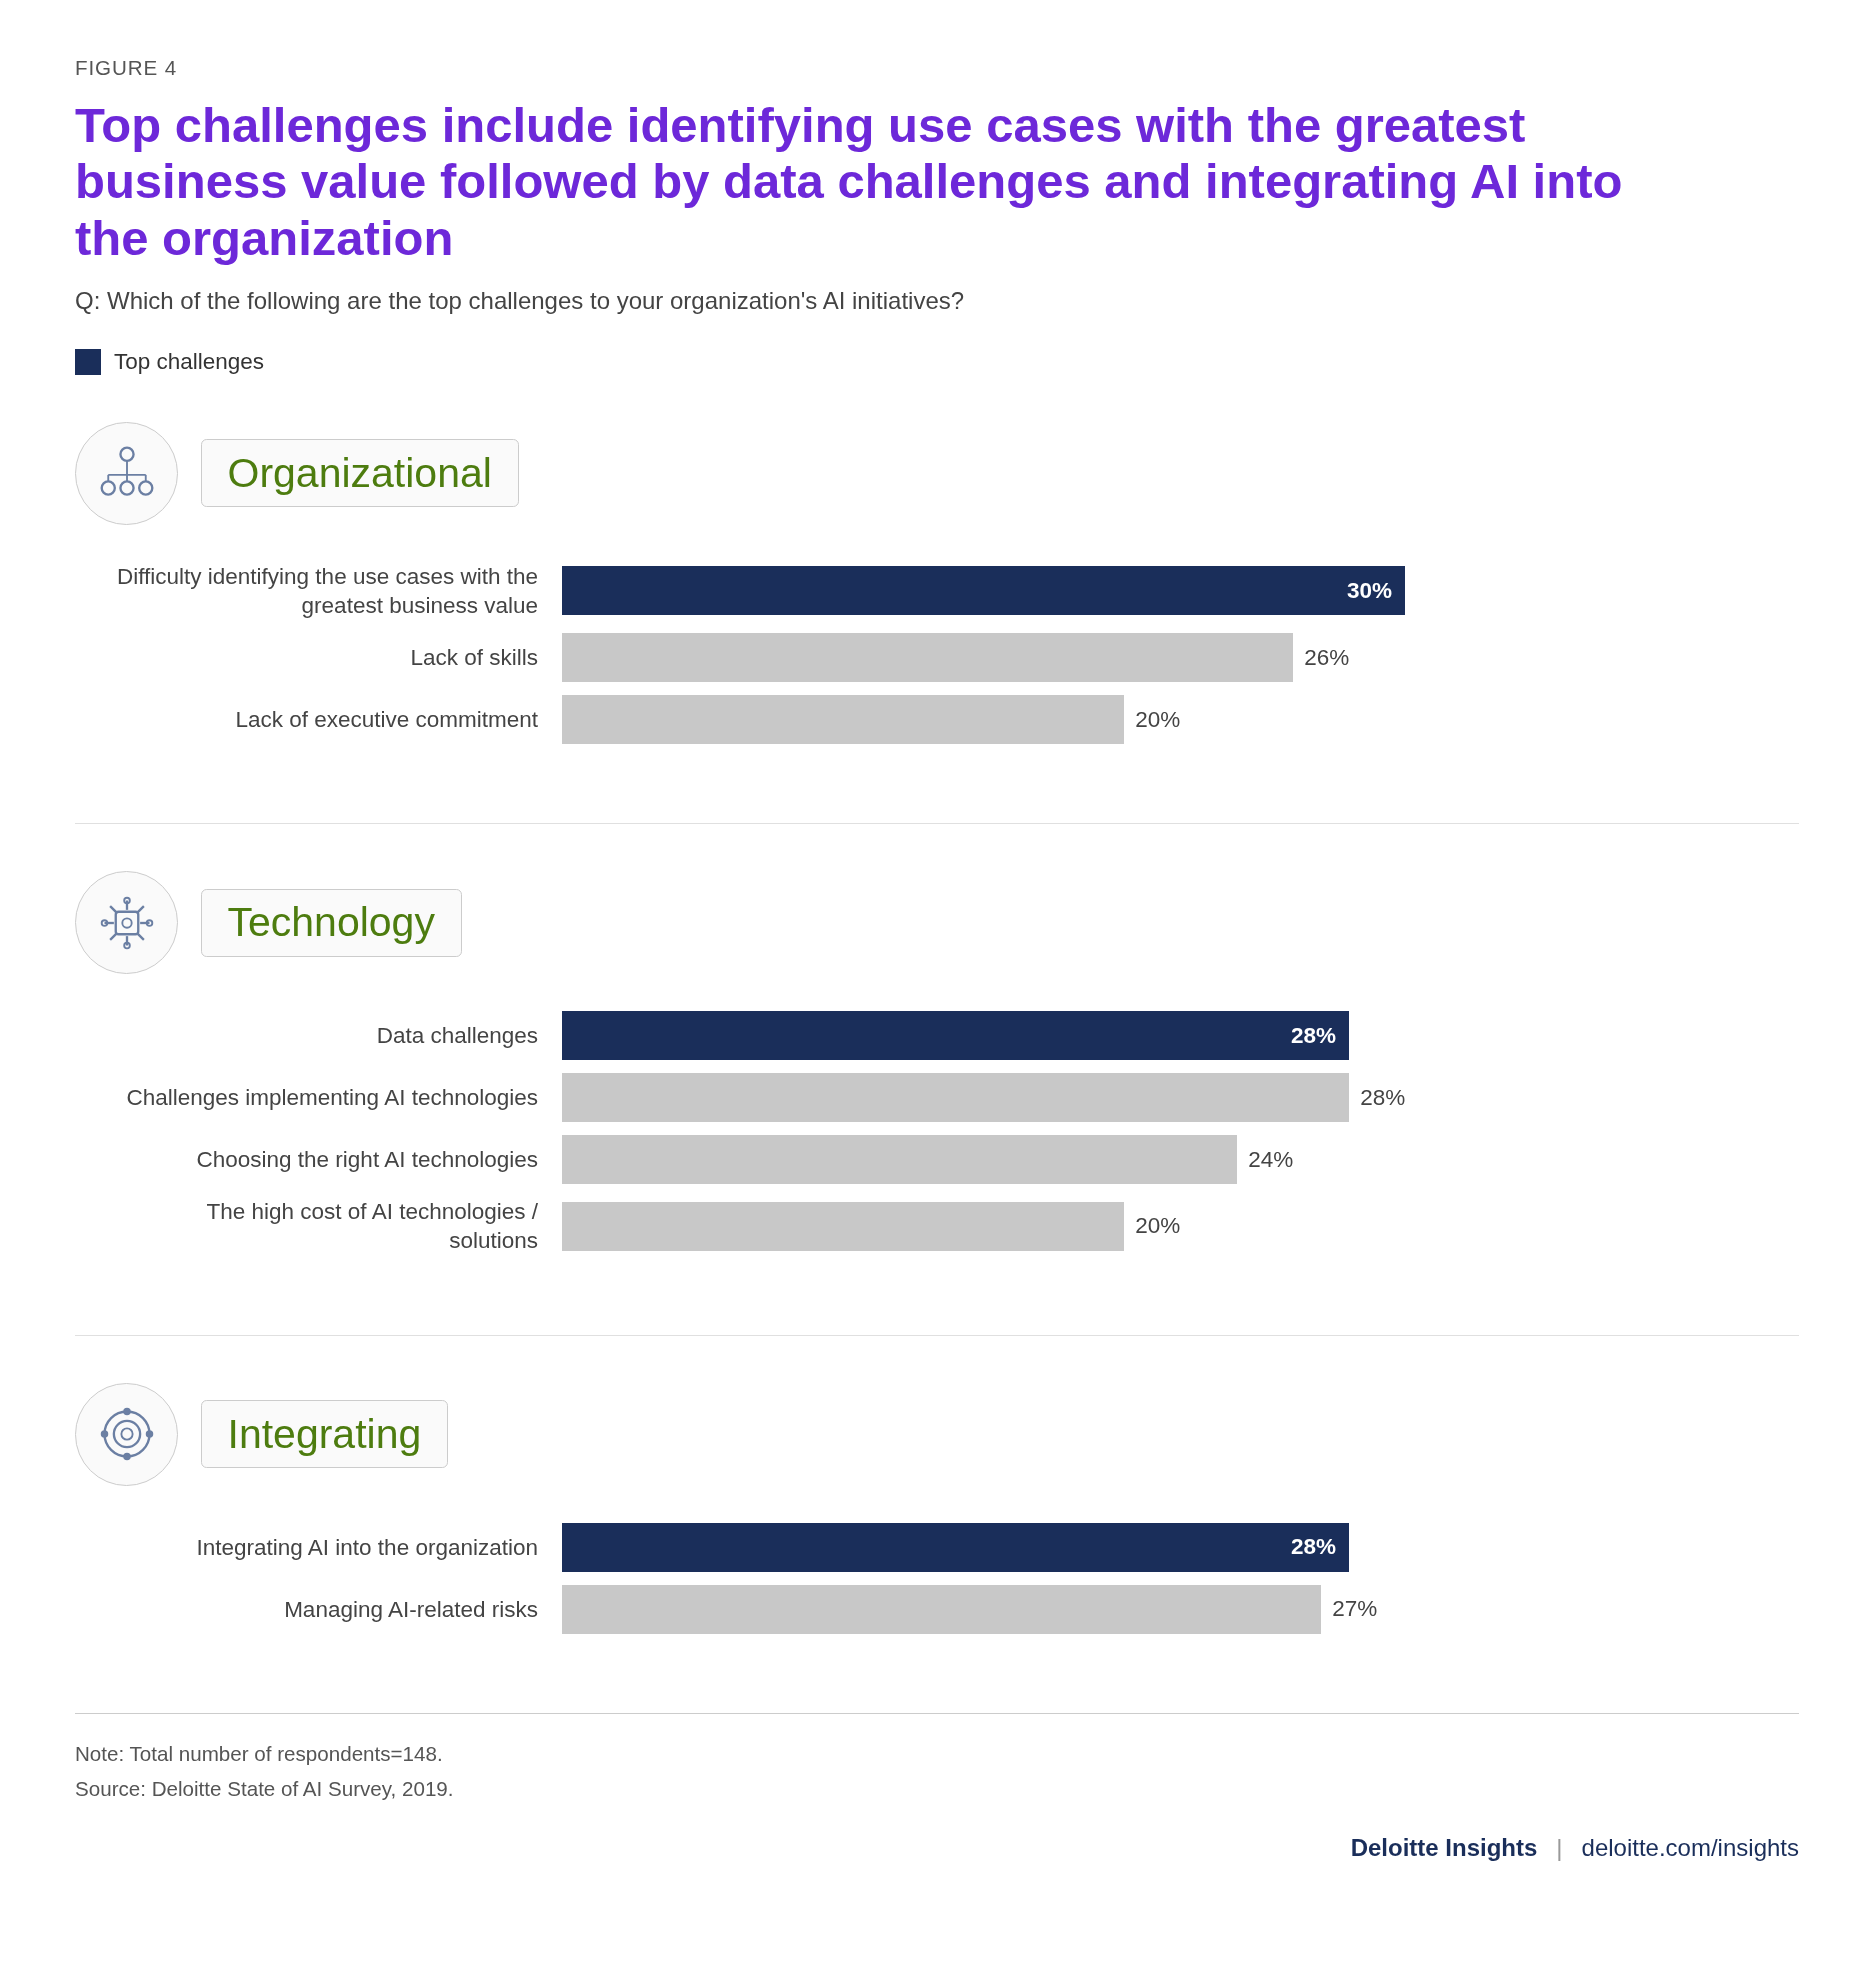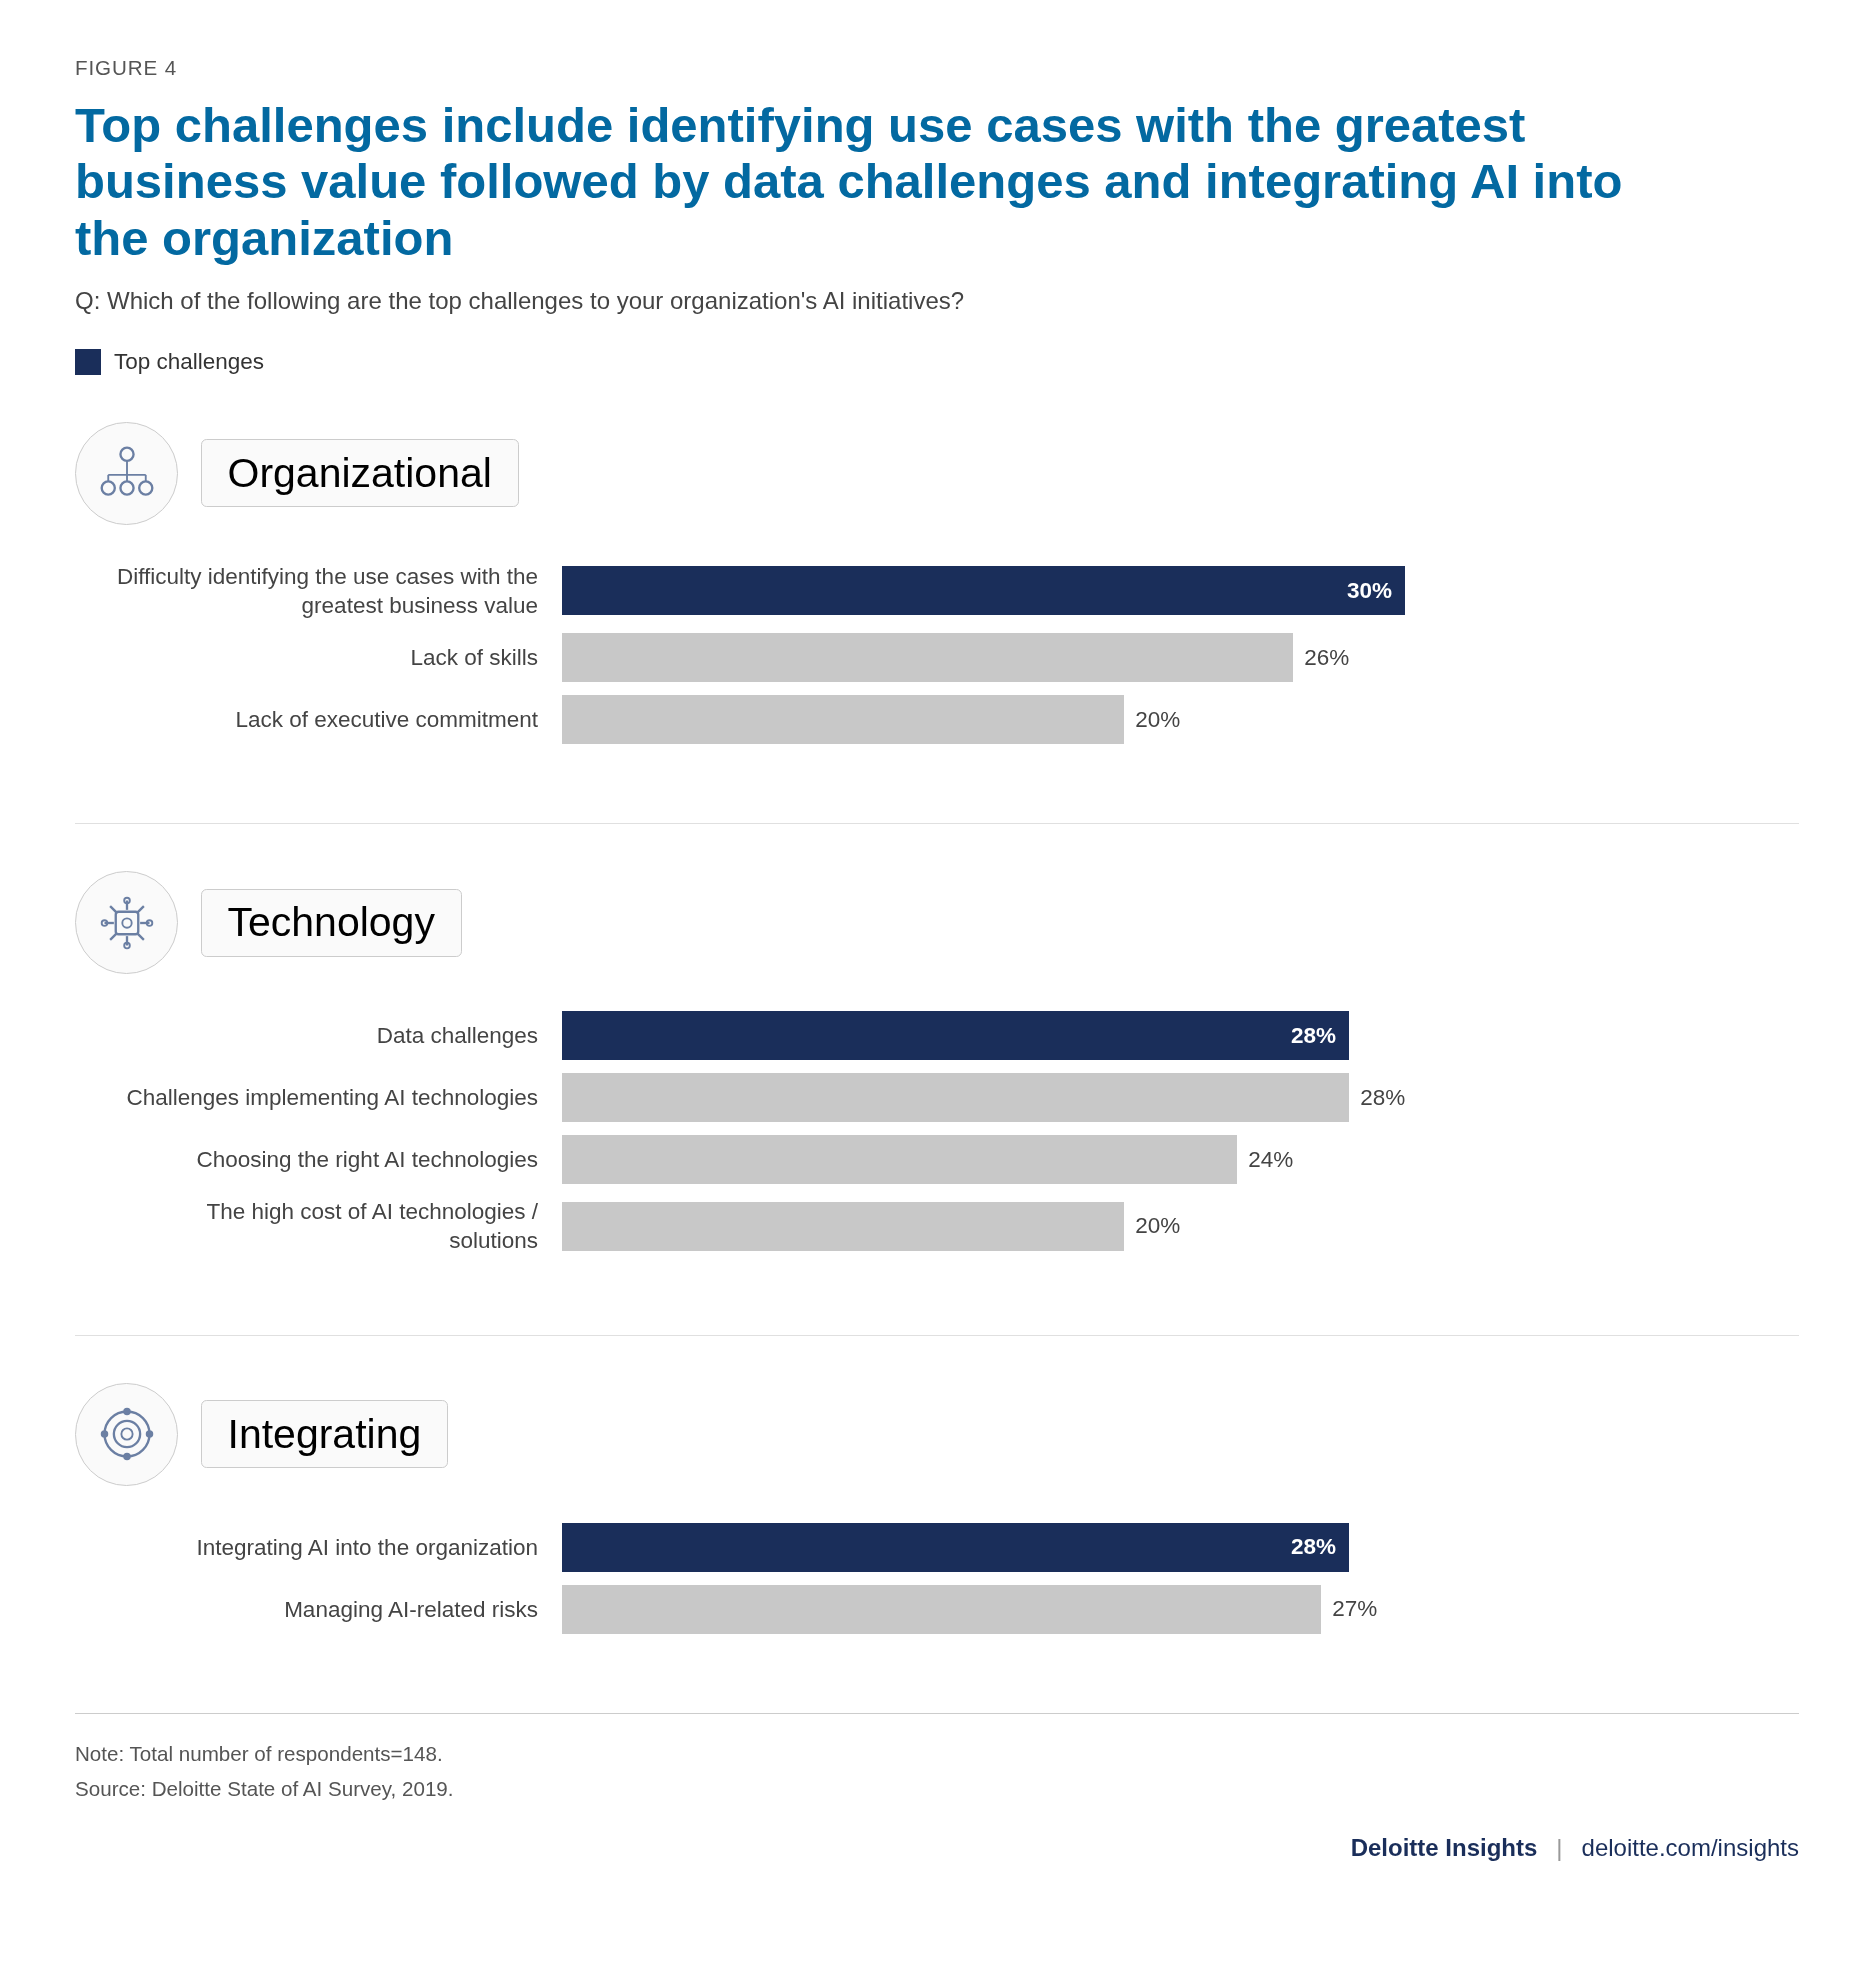--- a/index.html
+++ b/index.html
@@ -16,21 +16,21 @@
       font-weight: 400;
       color: #555555;
       letter-spacing: 0.9px;
       text-transform: uppercase;
       font-family: Arial, sans-serif;
       margin-bottom: 17px;
     }
     .main-title {
       font-size: 49px;
       font-weight: 900;
-      color: #0369a1;
+      color: #6d28d9;
       line-height: 1.15;
       margin-bottom: 20.6px;
       font-family: Arial, sans-serif;
       max-width: 1593px;
     }
     .subtitle {
       font-size: 24px;
       color: #444444;
       margin-bottom: 34px;
       font-family: Arial, sans-serif;
@@ -76,21 +76,21 @@
     }
     .section-icon-circle svg {
       width: 60px;
       height: 60px;
     }
     .section-title-box {
       border: 1.9px solid #cccccc;
       border-radius: 5.6px;
       padding: 9.4px 26px;
       font-size: 41px;
-      color: #000000;
+      color: #4d7c0f;
       font-family: Arial, sans-serif;
       font-weight: 400;
       background: #fafafa;
     }
     .chart-area {
       display: flex;
       flex-direction: column;
       gap: 0px;
       padding-left: 37px;
     }

